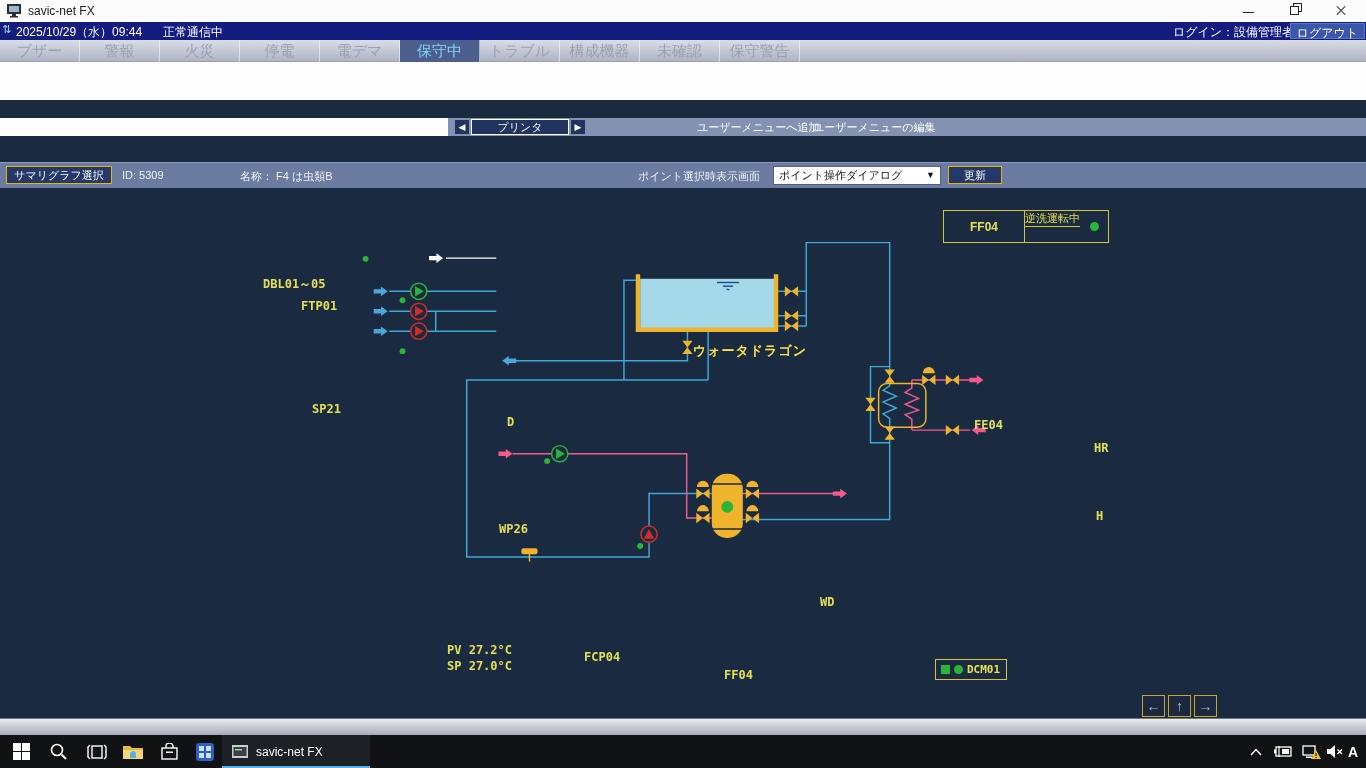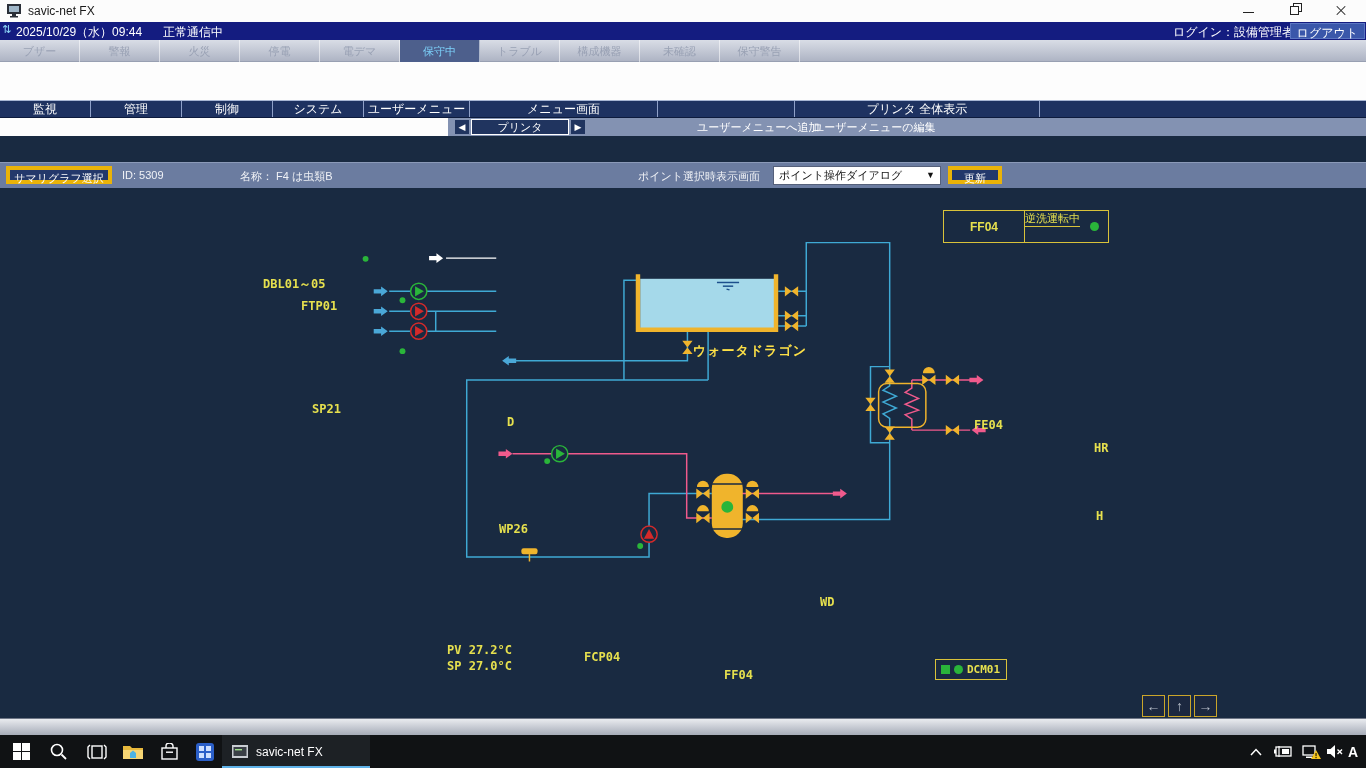--- a/index.html
+++ b/index.html
@@ -18,42 +18,42 @@
   .wctl .x1,.wctl .x2 { position:absolute; left:9px; top:10px; width:12px; height:0; border-top:1px solid #222; }
   .wctl .x1 { transform:rotate(45deg);} .wctl .x2 { transform:rotate(-45deg);}
 
   
   #statusbar { left:0; top:22px; width:1366px; height:18px; background:#141c80; color:#fff; font-size:12px; }
   #statusbar span { position:absolute; top:2px; white-space:nowrap; }
   #logout-btn { position:absolute; right:1px; top:1px; height:16px; background:#3a57aa; color:#fff; font-size:12px; padding:1px 6px 0 6px; border:1px solid #5b76c2; cursor:pointer; }
 
   
   #tabrow { left:0; top:40px; width:1366px; height:22px; background:linear-gradient(#d9dde6,#aeb4c4); border-bottom:1px solid #98a0b2; }
-  .tab { position:absolute; top:0; width:80px; height:22px; line-height:22px; text-align:center; font-size:11px; color:#99a1b4; border-right:1px solid rgba(255,255,255,.55); cursor:pointer; }
+  .tab { position:absolute; top:0; width:80px; height:22px; line-height:22px; text-align:center; font-size:15px; color:#99a1b4; border-right:1px solid rgba(255,255,255,.55); cursor:pointer; }
   .tab.active { background:#4d5f8c; color:#7dd3fc; }
 
   #whiteband { left:0; top:62px; width:1366px; height:38px; background:#fdfdfd; }
 
   
   #menurow1 { left:0; top:100px; width:1366px; height:18px; background:#1e3261; border-top:1px solid #a8b6d4; border-bottom:1px solid #0d1b3d; }
   .mbtn { position:absolute; top:0; height:16px; line-height:16px; text-align:center; color:#fff; font-size:12px; border-right:1px solid #8fa0c8; cursor:pointer; white-space:nowrap; overflow:hidden; }
   #menurow2 { left:0; top:118px; width:1366px; height:18px; background:#fdfdfd; }
   #menurow2 .fill { position:absolute; left:448px; top:0; width:918px; height:18px; background:#8392b2; }
   .navchip { position:absolute; top:2px; width:14px; height:14px; background:#20345f; color:#fff; font-size:9px; line-height:14px; text-align:center; cursor:pointer; }
   #history-btn { position:absolute; left:471px; top:1px; width:98px; height:16px; background:#20345f; border:1px solid #fff; color:#fff; font-size:11px; line-height:14px; text-align:center; cursor:pointer; }
   .r2label { position:absolute; top:2px; color:#fff; font-size:11px; cursor:pointer; white-space:nowrap; }
 
   
   #titleband { left:0; top:136px; width:1366px; height:26px; background:linear-gradient(#8e9bba,#45547c); border-top:2px solid #16265c; }
   #titleband .pt { position:absolute; left:8px; top:4px; color:#fff; font-size:14px; letter-spacing:2px; }
   #swoosh { position:absolute; left:280px; top:0px; }
 
   
   #ctrlrow { left:0; top:162px; width:1366px; height:26px; background:#6b7ca0; border-top:1px solid #8b9ab8; }
-  .navybtn { position:absolute; background:#23386b; border:4px solid #eab308; color:#fff; font-size:11px; text-align:center; cursor:pointer; }
+  .navybtn { position:absolute; background:#23386b; border:1px solid #eab308; color:#fff; font-size:11px; text-align:center; cursor:pointer; }
   .ctext { position:absolute; color:#f0f2f6; font-size:11px; white-space:nowrap; }
   #point-dd { position:absolute; left:773px; top:3px; width:168px; height:19px; background:#fff; border:1px solid #55607a; color:#111; font-size:11px; line-height:17px; padding-left:5px; cursor:pointer; }
   #point-dd .car { position:absolute; right:5px; top:0; font-size:9px; color:#111; }
 
   
   .dlabel { position:absolute; font-family:"DejaVu Sans Mono",monospace; font-weight:bold; font-size:12px; color:#e6e04e; white-space:nowrap; }
   .dlabel.onpipe { background:#192a41; padding:0 3px; }
   #tank-label { position:absolute; left:627px; top:342px; width:180px; text-align:right; color:#fde047; font-weight:bold; font-size:13px; letter-spacing:1px; }
 
   #ff04-box { position:absolute; left:943px; top:210px; width:166px; height:33px; border:1px solid #d8c23a; display:flex; cursor:pointer; }
@@ -119,30 +119,20 @@
     <div class="tab" style="left:320px">電デマ</div>
     <div class="tab active" style="left:400px">保守中</div>
     <div class="tab" style="left:480px">トラブル</div>
     <div class="tab" style="left:560px">構成機器</div>
     <div class="tab" style="left:640px">未確認</div>
     <div class="tab" style="left:720px">保守警告</div>
   </div>
 
   <div id="whiteband" class="abs"></div>
 
-  <div id="menurow1" class="abs">
-    <div class="mbtn" style="left:0;width:91px">監視</div>
-    <div class="mbtn" style="left:91px;width:91px">管理</div>
-    <div class="mbtn" style="left:182px;width:91px">制御</div>
-    <div class="mbtn" style="left:273px;width:91px">システム</div>
-    <div class="mbtn" style="left:364px;width:106px">ユーザーメニュー</div>
-    <div class="mbtn" style="left:470px;width:188px">メニュー画面</div>
-    <div class="mbtn" style="left:658px;width:137px"></div>
-    <div class="mbtn" style="left:795px;width:245px">プリンタ 全体表示</div>
-  </div>
 
   <div id="menurow2" class="abs">
     <div class="fill"></div>
     <div class="navchip" style="left:455px">◀</div>
     <div id="history-btn">プリンタ</div>
     <div class="navchip" style="left:571px">▶</div>
     <div class="r2label" style="left:697px">ユーザーメニューへ追加</div>
     <div class="r2label" style="left:813px">ユーザーメニューの編集</div>
   </div>
 

